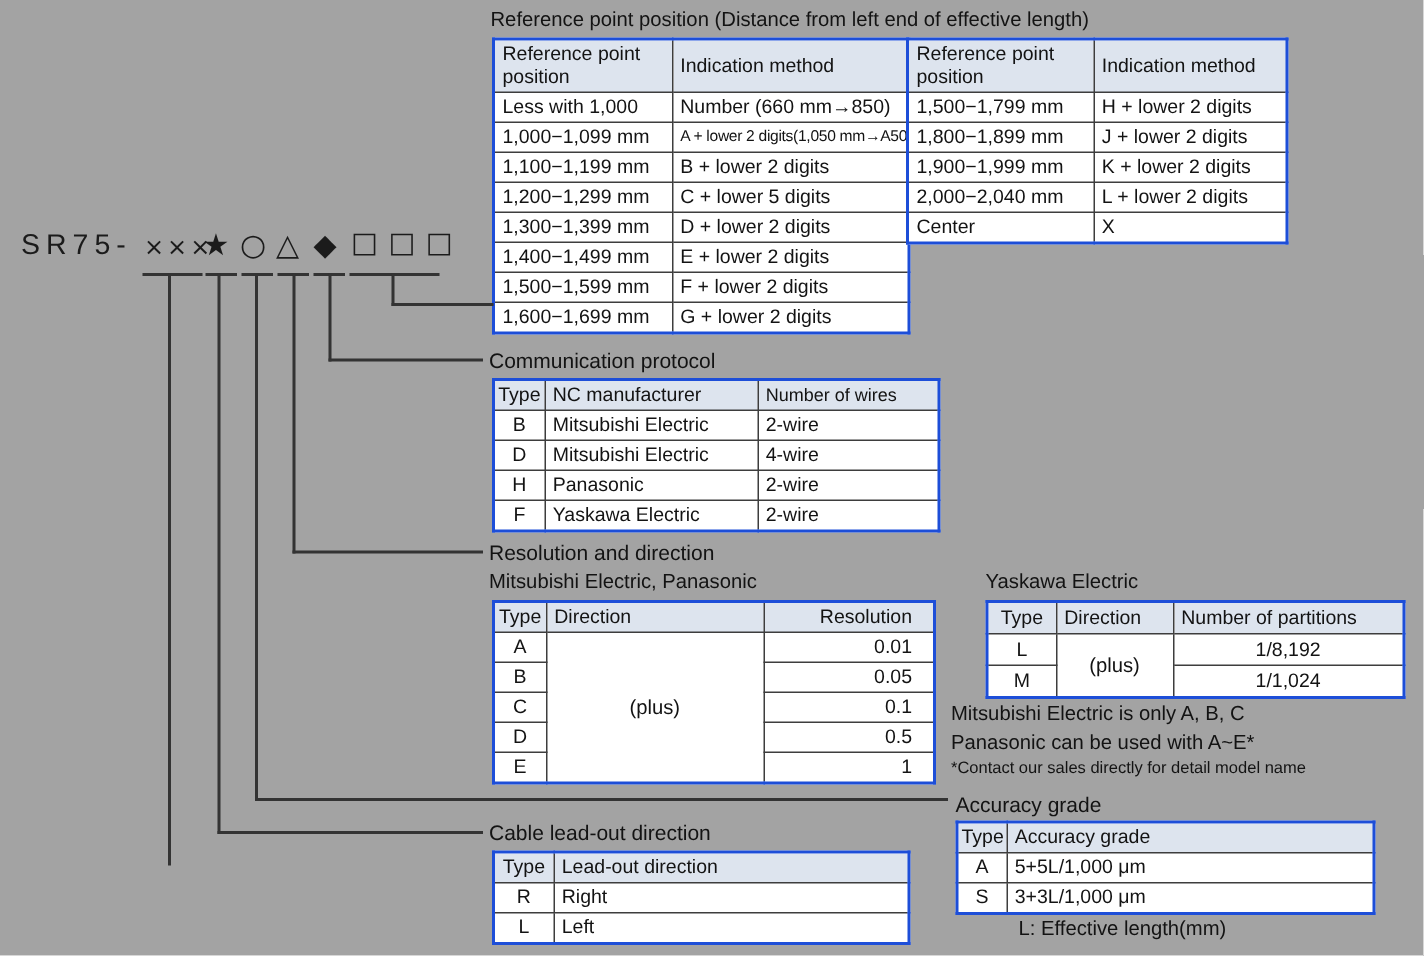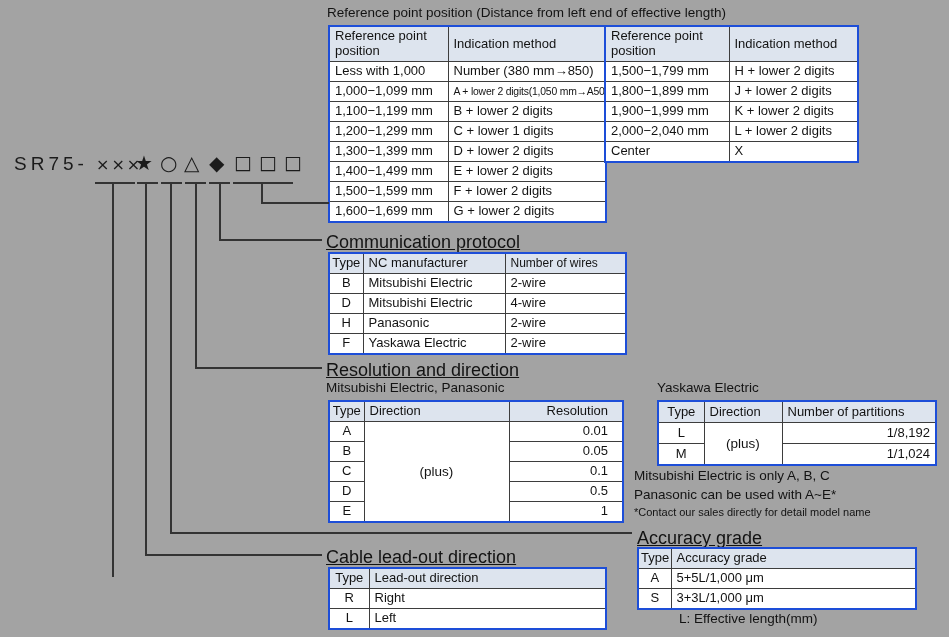--- a/index.html
+++ b/index.html
@@ -1,21 +1,21 @@
 <!DOCTYPE html>
 <html><head>
 <meta charset="utf-8">
 <style>
   html,body { margin:0; padding:0; background:#ffffff; }
   .page {
     position:relative; width:949px; height:637px; background:#a3a3a3;
     font-family:"Liberation Sans", sans-serif; color:#131313; overflow:hidden;
   }
   .lbl { position:absolute; font-size:13.5px; white-space:nowrap; color:#131313; }
-  .lbl.big { font-size:18px;text-decoration:underline; }
+  .lbl.big { font-size:14px; }
   .lbl.small { font-size:11px;text-align:center; }
 
   
   .tbl { position:absolute; border-collapse:collapse; table-layout:fixed; background:#fff; border:2px solid #1d4ed8; }
   .tbl th, .tbl td {
     border:1px solid #3d3d3d; font-size:13px; font-weight:normal;
     padding:0 5px; height:19px; line-height:1.12; text-align:left;
     white-space:nowrap; overflow:hidden; color:#131313;
   }
   .tbl thead th { background:#dde4ee; }
@@ -24,21 +24,21 @@
 
   .t-comm td:nth-child(1) { text-align:center; }
   .t-comm th.small-h { font-size:12px; }
 
   .t-mit td:first-child, .t-yas td:first-child { text-align:center; }
   .t-mit th:first-child, .t-yas th:first-child,
   .t-acc th:first-child, .t-cab th:first-child, .t-comm th:first-child { text-align:center; padding:0 2px; }
   .t-mit th:last-child { text-align:right; padding-right:14px; }
   .t-mit td:last-child { text-align:right; padding-right:14px; }
   .t-mit td.dir, .t-yas td.dir { text-align:center; font-size:13.5px; }
-  .t-yas td:last-child { text-align:right; }
+  .t-yas td:last-child { text-align:center; }
   .t-yas th, .t-yas td { height:20px; }
   .t-acc td:first-child, .t-cab td:first-child { text-align:center; }
 
   
   .code { position:absolute; white-space:nowrap; color:#1b1b1b; }
   .sym { font-family:"DejaVu Sans", sans-serif; }
 
   
   .ln { position:absolute; background:#333; }
   .ln.h { height:2px; }
@@ -58,33 +58,33 @@
       </colgroup>
     <thead>
       <tr>
         <th>Reference point position</th>
         <th>Indication method</th>
       </tr>
     </thead>
     <tbody>
         <tr>
           <td>Less with 1,000</td>
-          <td>Number (380 mm→850)</td>
+          <td>Number (660 mm→850)</td>
         </tr>
         <tr>
           <td>1,000−1,099 mm</td>
           <td>A + lower 2 digits(1,050 mm→A50)</td>
         </tr>
         <tr>
           <td>1,100−1,199 mm</td>
           <td>B + lower 2 digits</td>
         </tr>
         <tr>
           <td>1,200−1,299 mm</td>
-          <td>C + lower 1 digits</td>
+          <td>C + lower 5 digits</td>
         </tr>
         <tr>
           <td>1,300−1,399 mm</td>
           <td>D + lower 2 digits</td>
         </tr>
         <tr>
           <td>1,400−1,499 mm</td>
           <td>E + lower 2 digits</td>
         </tr>
         <tr>

